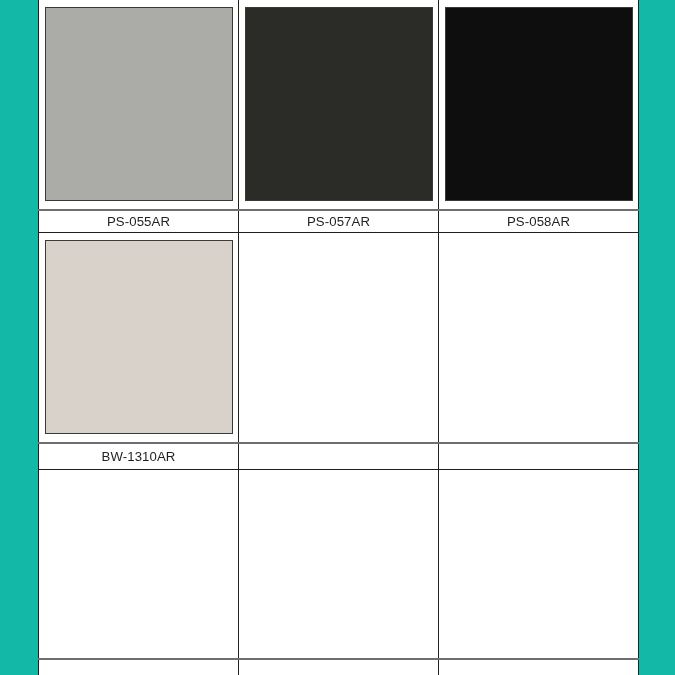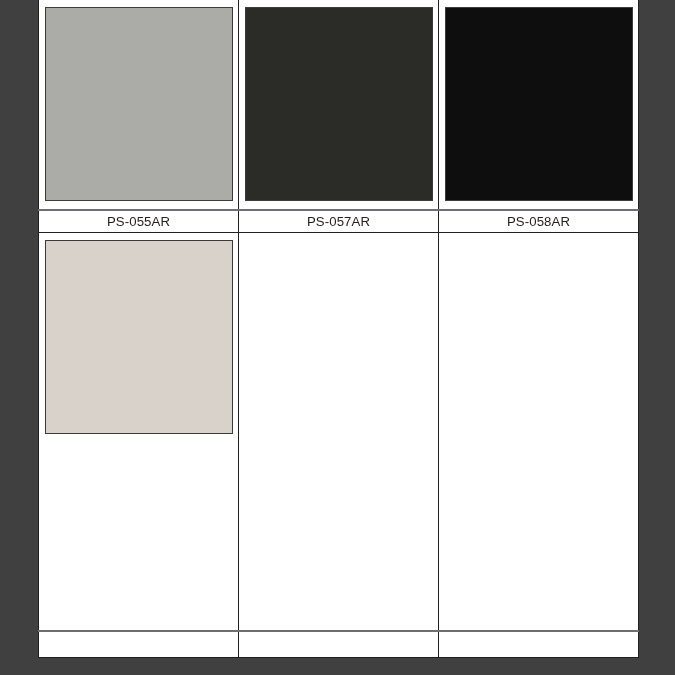--- a/index.html
+++ b/index.html
@@ -12,21 +12,21 @@
   }
   body {
     font-family: "Liberation Sans", sans-serif;
     -webkit-font-smoothing: antialiased;
   }
 
   #swatch-sheet {
     position: relative;
     width: 675px;
     height: 675px;
-    background: #404040;
+    background: #14b8a6;
   }
 
   
   .sheet-grid {
     position: absolute;
     left: 38px;
     top: 0px;
     width: 600px;
     border-collapse: collapse;
     table-layout: fixed;
@@ -162,20 +162,31 @@
             <div class="chip empty"></div>
           </div>
         </td>
         <td>
           <div class="chip-wrap">
             <div class="chip empty"></div>
           </div>
         </td>
       </tr>
 
+      <tr class="label-row">
+        <td>
+          <span class="label-text">BW-1310AR</span>
+        </td>
+        <td>
+          <span class="label-text"></span>
+        </td>
+        <td>
+          <span class="label-text"></span>
+        </td>
+      </tr>
 
       <tr class="swatch-row short-row">
         <td>
           <div class="chip-wrap short">
             <div class="chip empty"></div>
           </div>
         </td>
         <td>
           <div class="chip-wrap short">
             <div class="chip empty"></div>

